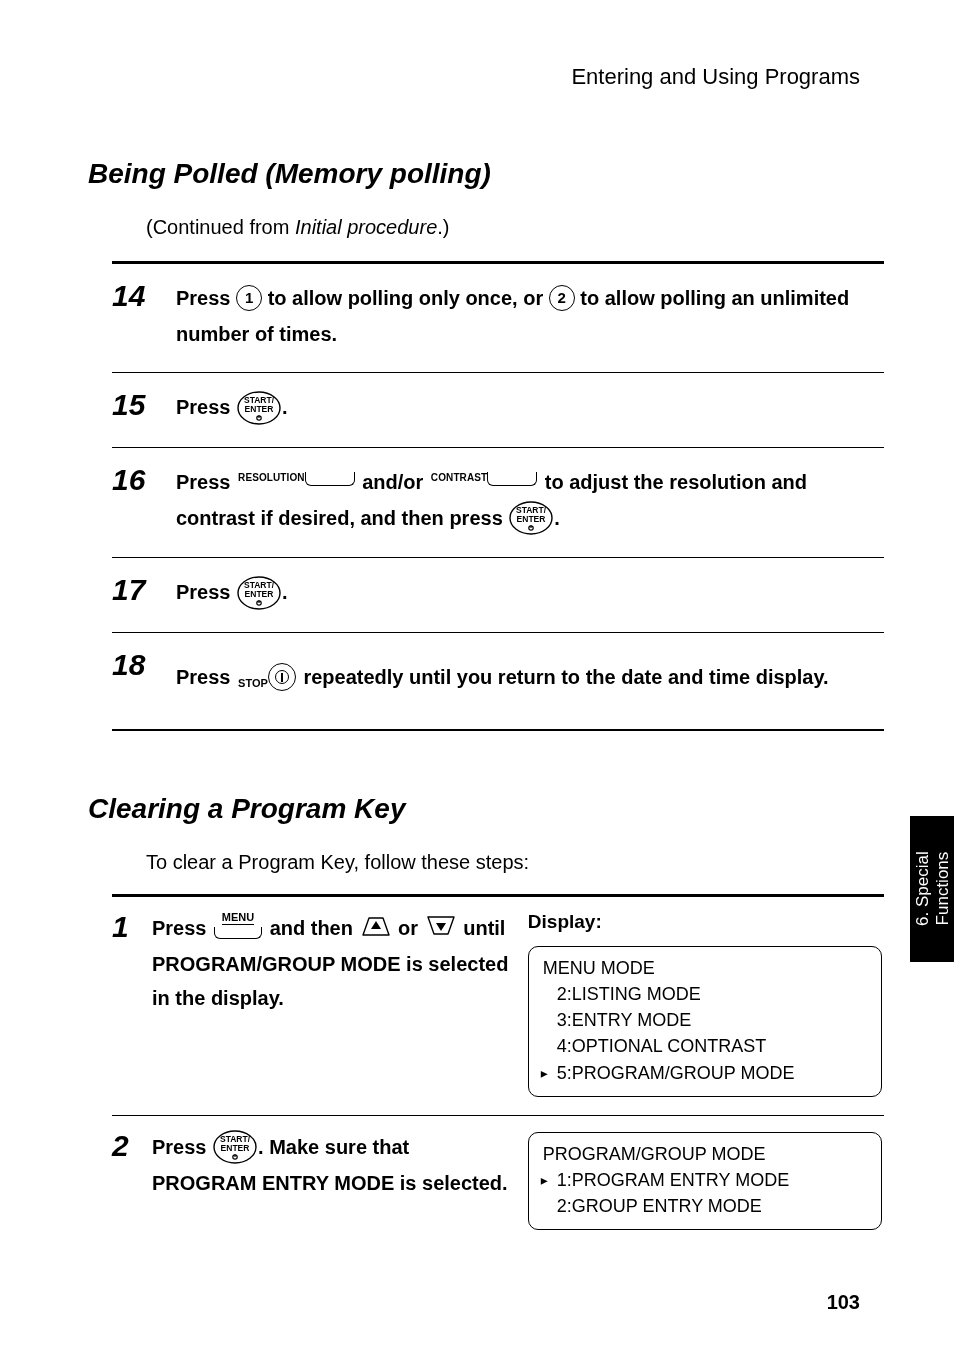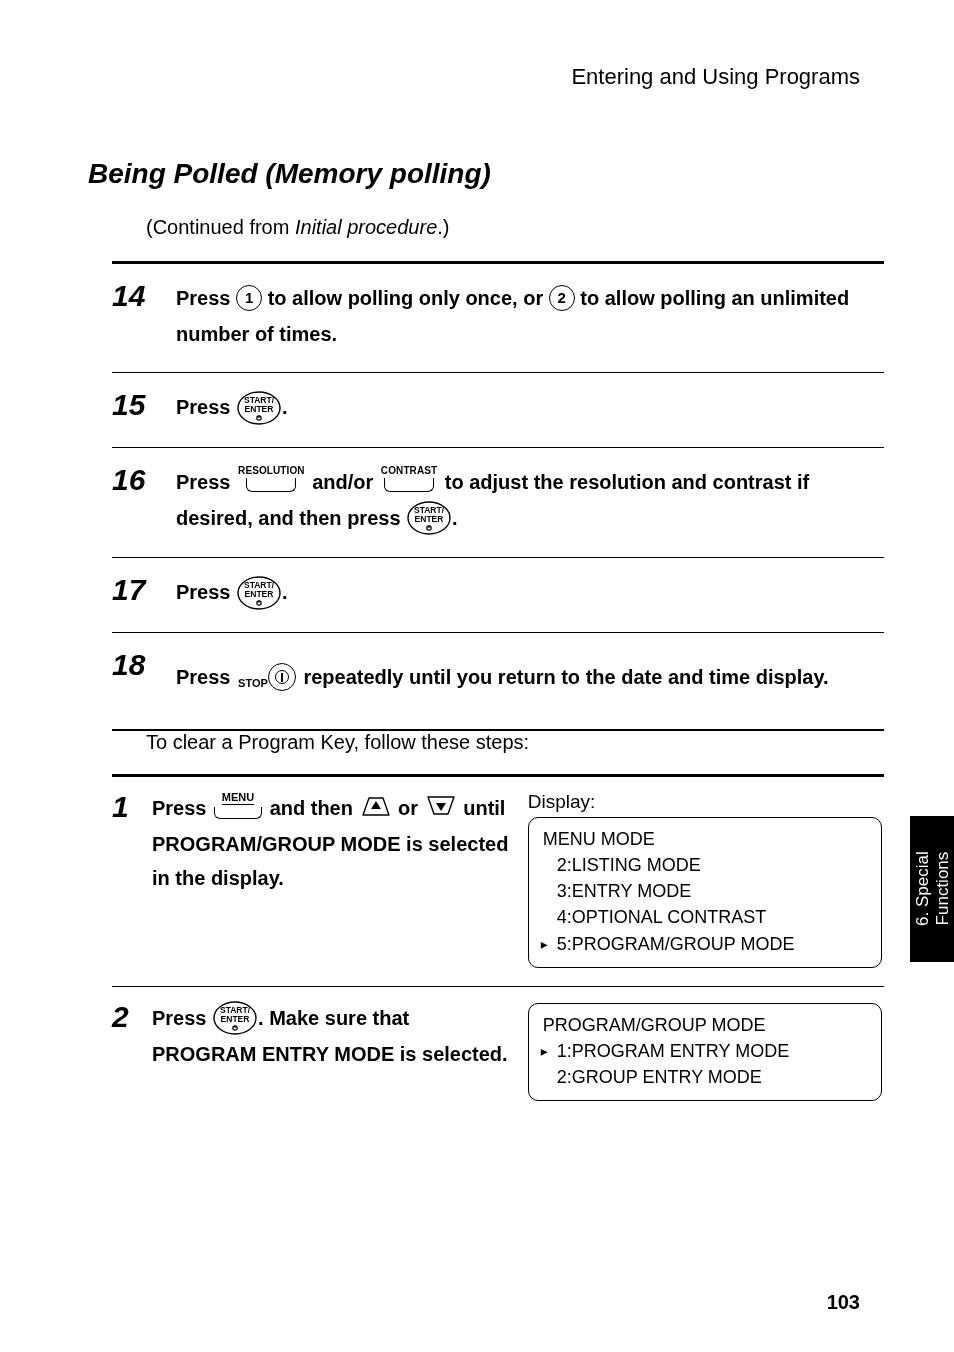--- a/index.html
+++ b/index.html
@@ -11,21 +11,21 @@
   .continued .ital { font-style: italic; }
   .steps-top-rule { border-top: 2px solid #000; margin: 16px 0 0 24px; }
   .steps-bot-rule { border-top: 2px solid #000; margin: 0 0 0 24px; }
   .step { display: flex; align-items: flex-start; padding: 16px 4px 20px 0; border-top: 1px solid #000; }
   .step:first-of-type { border-top: none; }
   .step-num { font-size: 30px; font-weight: bold; font-style: italic; width: 64px; flex: 0 0 64px; text-align: left; padding-left: 24px; line-height: 1.05; }
   .step-body { flex: 1; font-size: 20px; font-weight: bold; line-height: 1.8; }
   .circle-num { display: inline-flex; width: 26px; height: 26px; border: 1.6px solid #000; border-radius: 50%; align-items: center; justify-content: center; font-size: 15px; font-weight: bold; vertical-align: middle; position: relative; top: -2px; }
   .start-enter { display: inline-block; position: relative; width: 46px; height: 36px; vertical-align: middle; top: -1px; }
   .start-enter svg { display: block; }
-  .key-wrap { display: inline-flex; flex-direction: column; align-items: center; vertical-align: middle; position: relative; top: -4px; margin: 0 2px; }
+  .key-wrap { display: inline-flex; align-items: center; vertical-align: middle; position: relative; top: -4px; margin: 0 2px; }
   .key-label { font-size: 10px; font-weight: bold; line-height: 1; margin-bottom: 2px; letter-spacing: 0.1px; }
   .key-shape { width: 50px; height: 14px; border: 1.4px solid #000; border-top: none; border-radius: 0 0 6px 6px; }
   .stop-wrap { display: inline-flex; flex-direction: row; align-items: flex-end; vertical-align: middle; position: relative; top: -2px; margin: 16px 2px; }
   .stop-wrap .stop-lbl { font-size: 11px; font-weight: bold; line-height: 1; margin-bottom: 2px; }
   .stop-circ { width: 28px; height: 28px; border: 1.6px solid #000; border-radius: 50%; display: flex; align-items: center; justify-content: center; }
   .stop-inner { width: 14px; height: 14px; border: 1.6px solid #000; border-radius: 50%; display: flex; align-items: center; justify-content: center; }
   .stop-slash { width: 2px; height: 9px; background: #000; }
   .menu-key-wrap { display: inline-flex; flex-direction: column; align-items: center; vertical-align: middle; position: relative; top: -4px; margin: 0 2px; }
   .menu-key-wrap .menu-lbl { font-size: 11px; font-weight: bold; line-height: 1; margin-bottom: 2px; border-bottom: 1.2px solid #000; padding-bottom: 1px; }
   .menu-key-wrap .menu-key { width: 48px; height: 12px; border: 1.4px solid #000; border-top: none; border-radius: 0 0 6px 6px; }
@@ -35,21 +35,21 @@
   .intro2 { font-size: 20px; margin-left: 58px; margin-bottom: 20px; }
 
   .steps2-wrap { margin-left: 24px; }
   .steps2-top { border-top: 2px solid #000; }
   .step2 { display: flex; border-top: 1px solid #000; padding: 14px 2px 18px 0; }
   .step2:first-child { border-top: none; }
   .step2-left { display: flex; flex: 1 1 54%; }
   .step2-num { font-size: 30px; font-weight: bold; font-style: italic; width: 40px; flex: 0 0 40px; line-height: 1.05; }
   .step2-body { font-size: 20px; font-weight: bold; line-height: 1.7; padding-right: 12px; }
   .step2-right { flex: 0 0 46%; font-size: 18px; }
-  .disp-label { font-size: 19px; margin-bottom: 4px; }
+  .disp-label { font-size: 19px; margin-bottom: 13px; font-weight: bold; }
   .disp-box { border: 1.5px solid #000; border-radius: 10px; padding: 8px 14px 10px; font-family: Arial, sans-serif; font-size: 18px; line-height: 1.45; }
   .disp-box .indent { margin-left: 14px; }
   .disp-box .cursor-row::before { content: "▸"; font-size: 14px; margin-right: 4px; margin-left: -2px; position: relative; top: -1px; display: inline-block; width: 12px; }
 
   .side-tab { position: absolute; right: 0; top: 816px; width: 44px; height: 146px; background: #000; color: #fff; display: flex; align-items: center; justify-content: center; }
   .side-tab span { transform: rotate(-90deg); white-space: nowrap; font-size: 17px; text-align: center; line-height: 1.15; }
   .footer-page { position: absolute; right: 94px; bottom: 38px; font-size: 20px; font-weight: bold; }
 
   .steps1-wrap { margin-left: 24px; }
   .step-body-wrap { padding-right: 6px; }
@@ -151,20 +151,21 @@
               </span>
             </span>
         </span>
         <span> repeatedly until you return to the date and time display.</span>
       </div>
     </div>
 
     <div class="steps-bot-rule" style="margin-left:0"></div>
   </div>
 
+  <div class="section2-title">Clearing a Program Key</div>
   <div class="intro2">To clear a Program Key, follow these steps:</div>
 
   <div class="steps2-wrap">
     <div class="steps2-top"></div>
 
     <div class="step2">
       <div class="step2-left">
         <div class="step2-num">1</div>
         <div class="step2-body">
           <span>Press </span>

